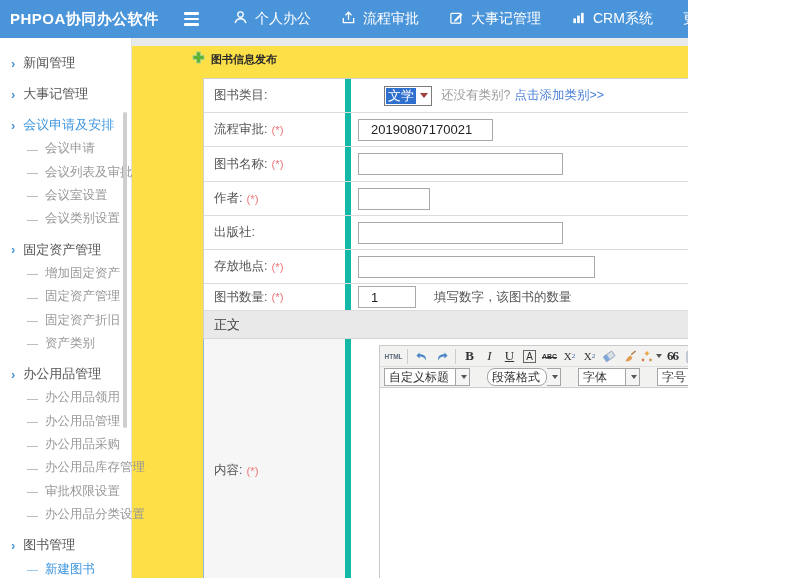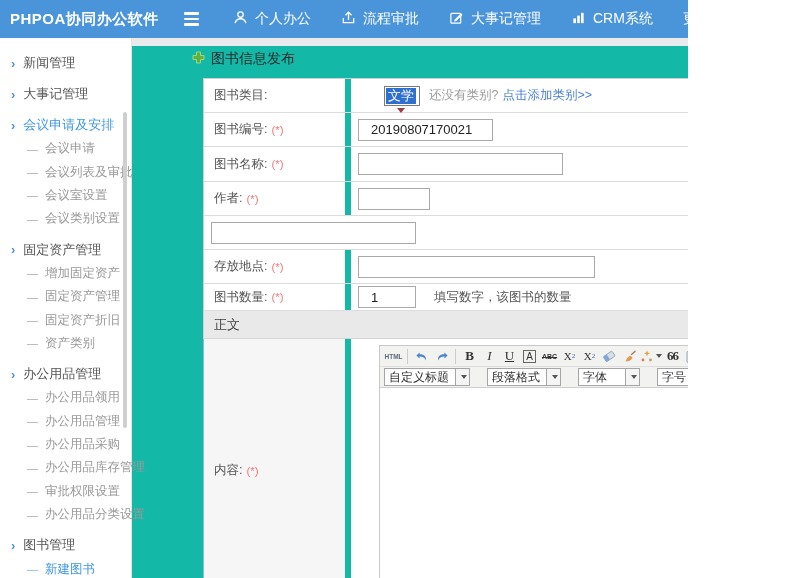--- a/index.html
+++ b/index.html
@@ -1,18 +1,18 @@
 <!DOCTYPE html>
 <html><head>
 <meta charset="utf-8">
 <style>
   * { margin:0; padding:0; box-sizing:border-box; }
   html,body { width:800px; height:578px; }
   body { font-family:"Liberation Sans","DejaVu Sans",sans-serif; }
-  .screen { position:relative; width:688px; height:578px; overflow:hidden; background:#14b8a6; }
+  .screen { position:relative; width:688px; height:578px; overflow:hidden; background:#fde047; }
 
   
   .topbar { position:absolute; top:0; left:0; width:800px; height:38px; background:#4a94da; display:flex; align-items:center; z-index:5; }
   .logo { width:160px; padding-left:10px; color:#fff; font-size:15px; font-weight:bold; letter-spacing:.5px; white-space:nowrap; }
   .hamburger { margin-left:20px; display:flex; flex-direction:column; gap:3px; cursor:pointer; padding:4px; }
   .hamburger i { display:block; width:15px; height:2.5px; background:#fff; border-radius:1px; }
   .topnav { display:flex; align-items:center; margin-left:30px; gap:30px; }
   .topnav .nav-item { display:flex; align-items:center; gap:7px; color:#fff; font-size:14px; cursor:pointer; white-space:nowrap; }
   .caret-down { width:0; height:0; border-left:5px solid transparent; border-right:5px solid transparent; border-top:6px solid #fff; }
   .hdr-shadow { position:absolute; top:38px; left:132px; right:0; height:8px; background:#e9eaeb; }
@@ -23,33 +23,33 @@
   .sb-parent .chev { color:#4a94da; font-size:13px; font-weight:bold; line-height:1; }
   .sb-parent.active { color:#3f97e0; }
   .sb-child { display:flex; align-items:center; gap:7px; height:23.4px; padding-left:27px; font-size:12.5px; color:#999; cursor:pointer; white-space:nowrap; }
   .sb-child .dash { color:#aaa; font-size:11px; }
   .sb-child.active { color:#3f97e0; }
   .sb-child.active .dash { color:#7ab8e8; }
   .sb-scrollbar { position:absolute; top:74px; right:4px; width:4px; height:316px; background:#cfcfcf; border-radius:2px; }
 
   
   .page-title { position:absolute; left:192px; top:50px; display:flex; align-items:center; gap:6px; }
-  .page-title h1 { font-size:14px; font-weight:normal; color:#2b2b2b; }
+  .page-title h1 { font-size:11px; font-weight:bold; color:#2b2b2b; }
 
   .form-table { position:absolute; left:203px; top:78px; width:1080px; background:#fff; border-top:1px solid #cfcfcf; }
   .frow { display:flex; align-items:stretch; border-bottom:1px solid #dcdcdc; border-left:1px solid #cfcfcf; background:#fff; }
   .fl { flex:none; width:147px; border-right:6px solid #14b8a6; display:flex; align-items:center; gap:4px; padding-left:10px; font-size:12.5px; color:#555; }
   .req { color:#ef7a7d; font-size:11.5px; }
   .fv { flex:1; display:flex; align-items:center; padding-left:7px; font-size:13px; color:#333; }
   .h34 { height:34px; } .h35 { height:35px; } .h27 { height:27px; }
 
   .inp { height:22px; border:1px solid #a9a9a9; background:#fff; font-size:13px; color:#222; padding:0 12px; font-family:inherit; }
   .w135{width:135px;} .w205{width:205px;} .w72{width:72px;} .w237{width:237px;} .w58{width:58px;}
 
-  .sel { margin-left:26px; height:20px; border:1px solid #7b7b7b; background:#fff; display:flex; align-items:center; padding:1px 3px 1px 1px; gap:4px; cursor:pointer;flex-direction:column; }
+  .sel { margin-left:26px; height:20px; border:1px solid #7b7b7b; background:#fff; display:flex; align-items:center; padding:1px 3px 1px 1px; gap:4px; cursor:pointer; }
   .sel-text { background:#2f6fce; color:#fff; font-size:13px; padding:0 2px; line-height:16px; }
   .sel-caret { width:0; height:0; border-left:4px solid transparent; border-right:4px solid transparent; border-top:5px solid #a04040; }
   .cat-hint { color:#9a9a9a; font-size:12.5px; margin-left:9px; }
   .cat-link { color:#4a7fd6; font-size:12.5px; margin-left:4px; cursor:pointer; }
   .qty-hint { color:#555; font-size:12.5px; margin-left:18px; }
 
   .sect { height:28px; background:#e9e9e9; border-bottom:1px solid #d5d5d5; border-left:1px solid #cfcfcf; display:flex; align-items:center; padding-left:10px; font-size:13px; color:#444; }
 
   .crow { height:264px; border-left:1px solid #8fb8d8; }
   .crow .fl { background:#f6f6f6; }
@@ -68,21 +68,21 @@
   .t-boxa { font-size:10px; border:1px solid #666; line-height:11px; padding:0 2px; }
   .t-abc { font-size:7px; font-weight:bold; text-decoration:line-through; }
   .t-x { font-size:11px; font-family:"Liberation Serif",serif; }
   .t-x sup,.t-x sub { font-size:7px; color:#3a62a8; }
   .t-quote { font-family:"Liberation Serif",serif; font-weight:bold; font-size:13px; letter-spacing:-1px; }
   .t-cola { font-family:"Liberation Serif",serif; font-weight:bold; font-size:12px; }
   .mini-caret { width:0; height:0; border-left:3px solid transparent; border-right:3px solid transparent; border-top:4px solid #555; margin-left:2px; }
   .combo { display:flex; align-items:center; margin-right:16px; flex:none; }
   .combo .ct { height:18px; border:1px solid #a5a5a5; background:#fff; display:flex; align-items:center; padding:0 4px; font-size:12px; color:#333; white-space:nowrap; }
   .combo .cc { height:18px; width:14px; border:1px solid #a5a5a5; border-left:none; background:#f5f5f5; display:flex; align-items:center; justify-content:center; }
-  .cw86 .ct{width:72px;} .cw72 .ct{width:60px;} .cw58 .ct{width:48px;} .cw64 .ct{width:52px;}
+  .cw86 .ct{width:72px;} .cw72 .ct{width:60px;border-radius:8px;} .cw58 .ct{width:48px;} .cw64 .ct{width:52px;}
   .edit-area { flex:1; background:#fff; cursor:text; }
 </style>
 </head>
 <body>
 
 <div class="screen">
 
   <header class="topbar">
     <div class="logo">PHPOA协同办公软件</div>
     <div class="hamburger">
@@ -236,21 +236,21 @@
           <span class="sel-text">文学</span>
           <span class="sel-caret"></span>
         </div>
         <span class="cat-hint">还没有类别?</span>
         <span class="cat-link">点击添加类别&gt;&gt;</span>
       </div>
     </div>
 
     <div class="frow h34">
       <div class="fl">
-        <span>图书编号:</span>
+        <span>流程审批:</span>
         <span class="req">(*)</span>
       </div>
       <div class="fv">
         <input class="inp w135" type="text" value="20190807170021" style="">
       </div>
     </div>
 
     <div class="frow h35">
       <div class="fl">
         <span>图书名称:</span>
@@ -265,20 +265,23 @@
       <div class="fl">
         <span>作者:</span>
         <span class="req">(*)</span>
       </div>
       <div class="fv">
         <input class="inp w72" type="text" style="">
       </div>
     </div>
 
     <div class="frow h34">
+      <div class="fl">
+        <span>出版社:</span>
+      </div>
       <div class="fv">
         <input class="inp w205" type="text" style="">
       </div>
     </div>
 
     <div class="frow h34">
       <div class="fl">
         <span>存放地点:</span>
         <span class="req">(*)</span>
       </div>

